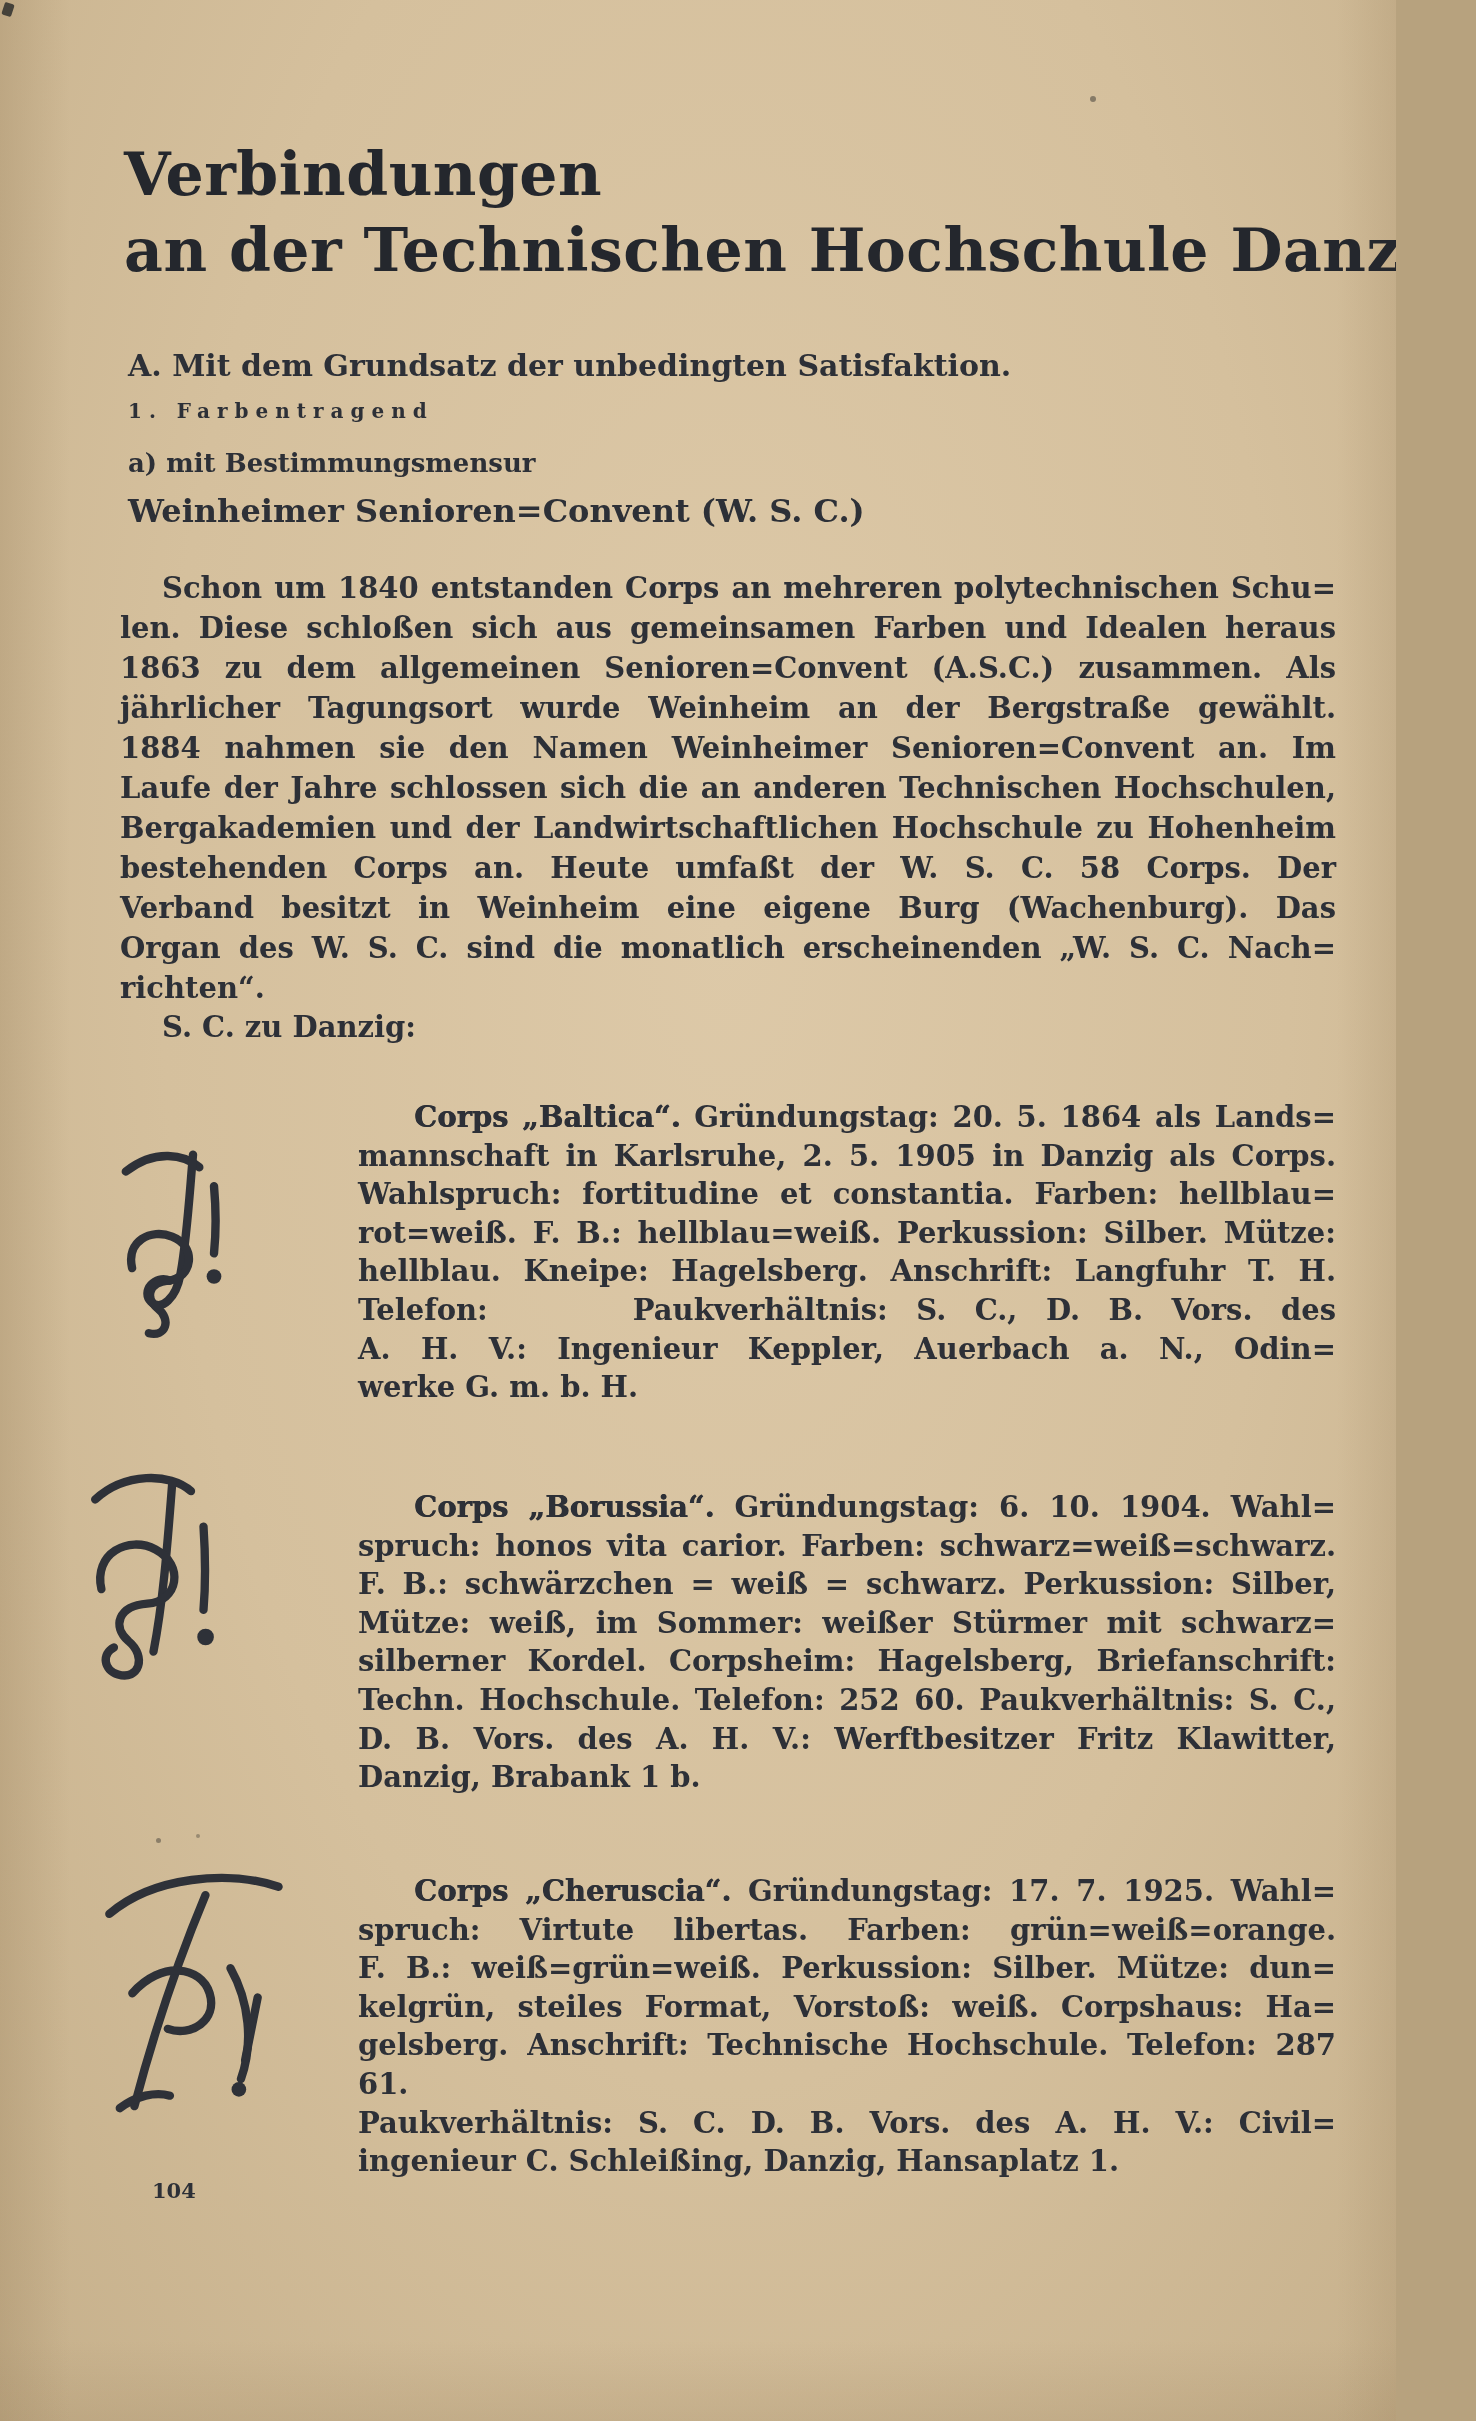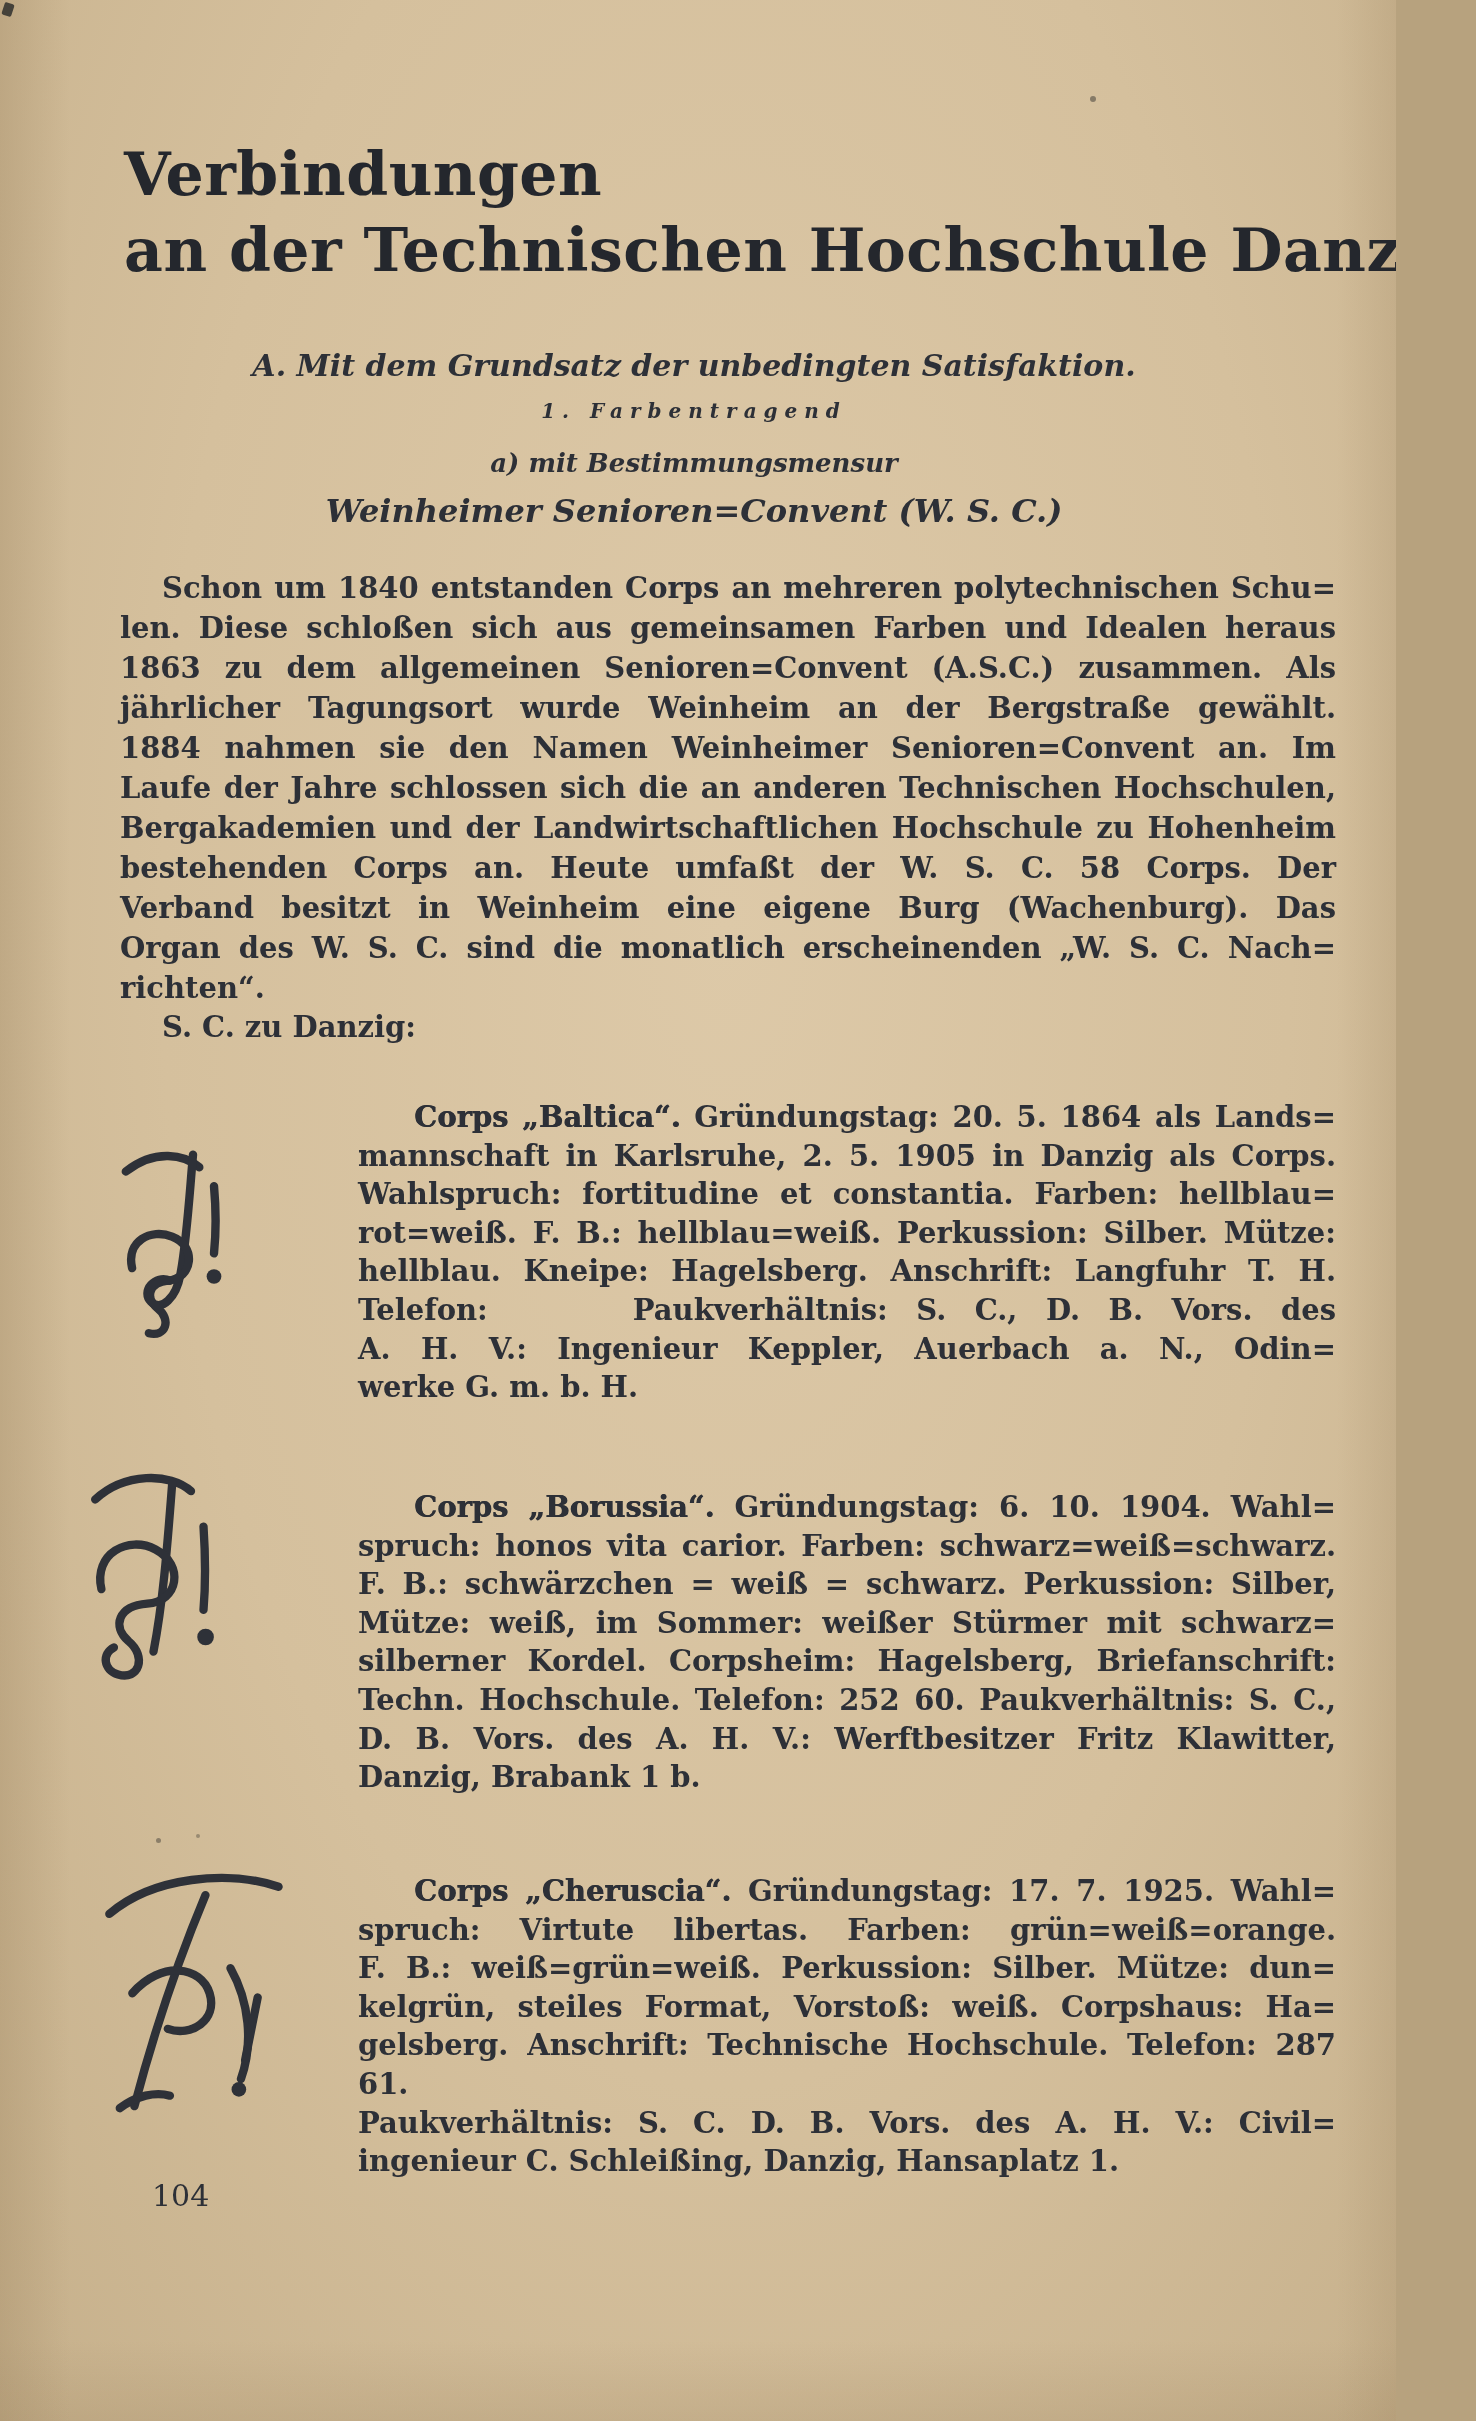--- a/index.html
+++ b/index.html
@@ -18,40 +18,40 @@
       radial-gradient(ellipse at 52% 38%, #ddc9a8 0%, var(--paper) 55%, #c6b08b 100%);
     font-family:"DejaVu Serif","Liberation Serif",serif;
     color:var(--ink);
   }
   .title{
     position:absolute;left:124px;top:136px;
     font-size:60px;line-height:76px;font-weight:700;
     color:#24272d;letter-spacing:.5px;white-space:nowrap;
   }
   .hwrap{
-    position:absolute;left:144px;width:1100px;
-    text-align:center;font-weight:700;white-space:nowrap;font-style:italic;
+    position:absolute;left:128px;width:1100px;
+    text-align:left;font-weight:700;white-space:nowrap;
   }
   .h-section{top:348px;font-size:30px;}
   .h-sub1{top:399px;font-size:20px;letter-spacing:7px;}
   .h-sub2{top:448px;font-size:26px;}
   .h-convent{top:492px;font-size:32px;}
   .para{position:absolute;font-weight:700;}
   .tline{text-align:justify;text-align-last:justify;}
   .tlast{text-align-last:left;}
   .intro{left:120px;top:568px;width:1216px;font-size:29px;line-height:40px;}
   .intro .tline:first-child{padding-left:42px;}
   .sc-label{position:absolute;left:162px;top:1010px;font-size:29px;font-weight:700;}
   .corps-block{width:978px;font-size:29px;line-height:38.6px;}
   .corps-block .tline.first{padding-left:56px;}
   #baltica-block{left:358px;top:1098px;}
   #borussia-block{left:358px;top:1488px;}
   #cheruscia-block{left:358px;top:1872px;}
   .lead{font-weight:700;text-shadow:.6px 0 currentColor;}
-  .page-number{position:absolute;left:152px;top:2178px;font-size:30px;font-weight:400;}
+  .page-number{position:absolute;left:152px;top:2178px;font-size:21px;font-weight:700;}
   .zirkel{position:absolute;}
   .zirkel path{fill:none;stroke:#2e3138;stroke-width:8;stroke-linecap:round;stroke-linejoin:round;}
   .zirkel circle{fill:#2e3138;}
   #z-baltica{left:118px;top:1140px;width:150px;height:210px;}
   #z-borussia{left:80px;top:1462px;width:172px;height:250px;}
   #z-cheruscia{left:98px;top:1845px;width:194px;height:282px;}
   .speck{position:absolute;background:#45423a;border-radius:2px;}
   .speck.s1{left:3px;top:3px;width:10px;height:13px;transform:rotate(18deg);}
   .speck.s2{left:1090px;top:96px;width:6px;height:6px;border-radius:50%;opacity:.55;}
   .speck.s3{left:156px;top:1838px;width:5px;height:5px;border-radius:50%;opacity:.5;}

